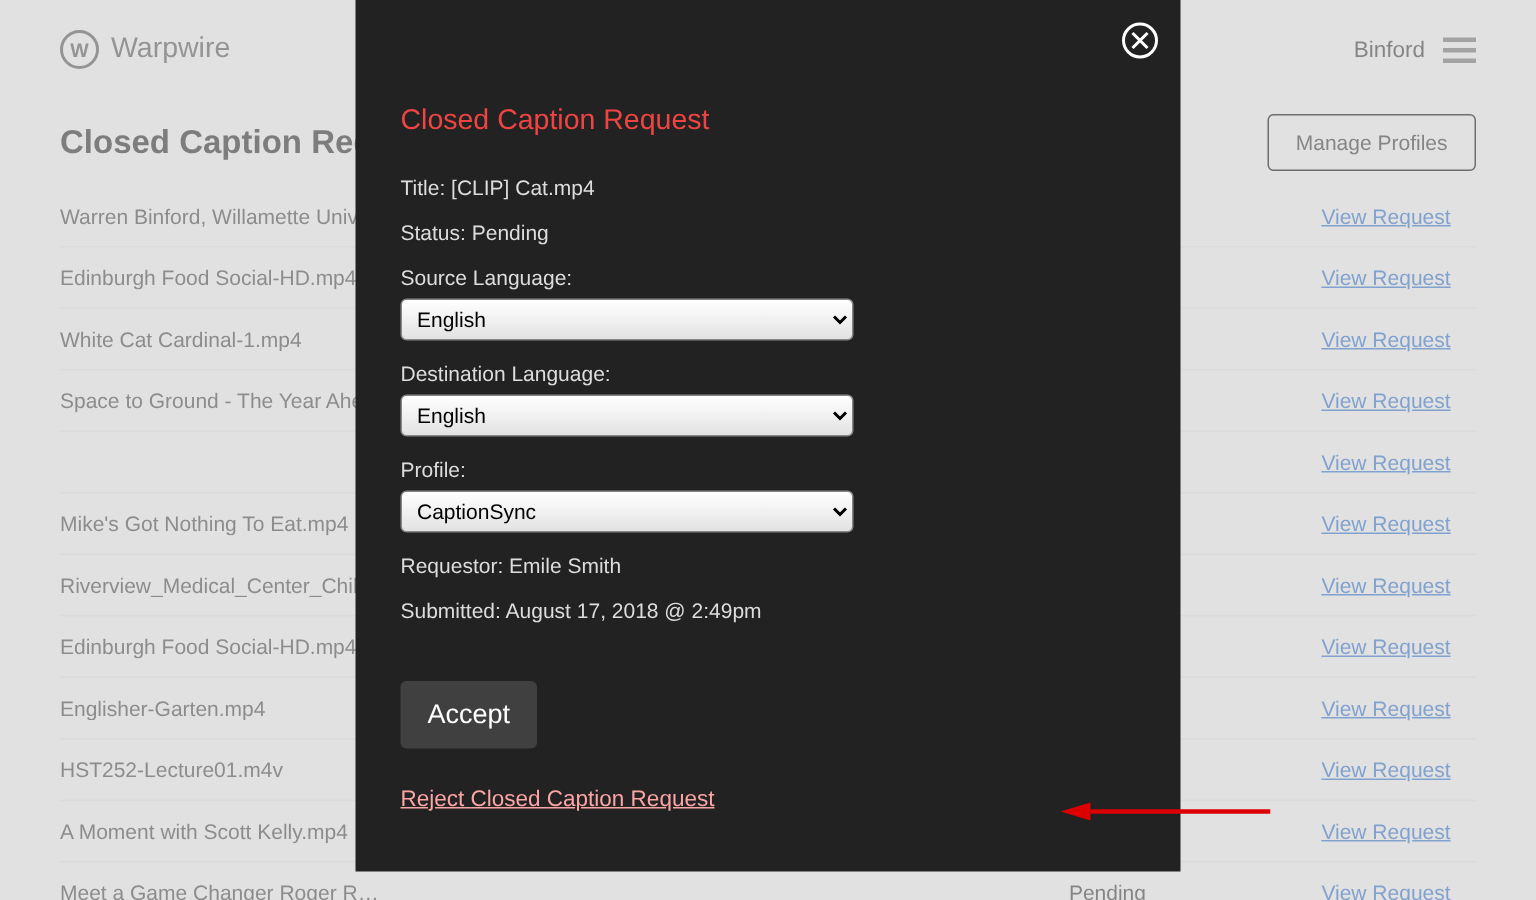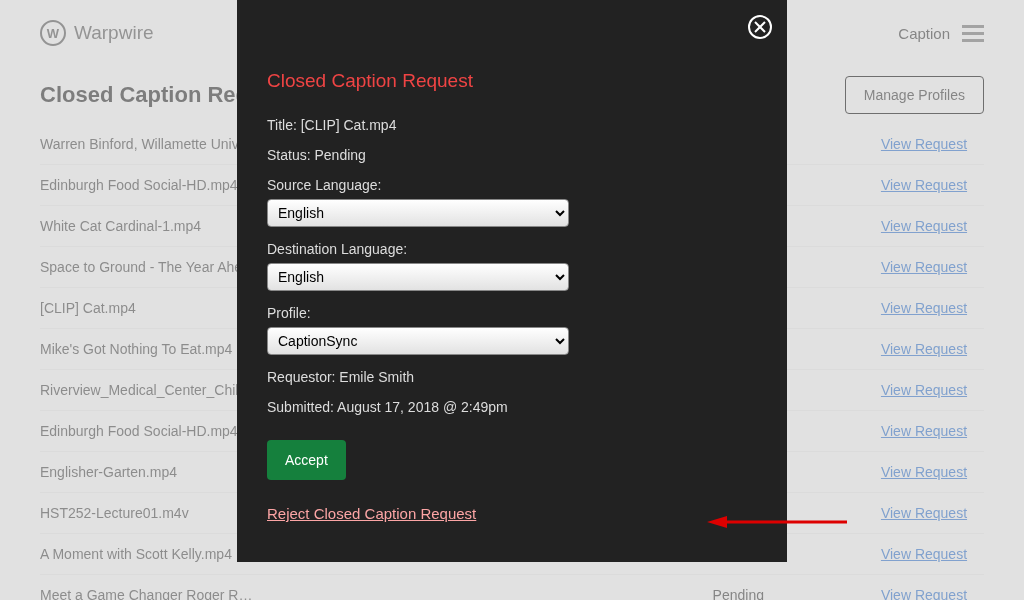--- a/index.html
+++ b/index.html
@@ -130,27 +130,27 @@
   .modal select {
     width: 302px;
     height: 28px;
     font-size: 14px;
     background: linear-gradient(#fff, #e2e2e2);
     border: 1px solid #888;
     border-radius: 4px;
     padding: 2px 6px;
   }
   .accept-btn {
-    background: #15803d;
+    background: #404040;
     color: #fff;
     border: none;
     border-radius: 4px;
     padding: 12px 18px;
-    font-size: 14px;
-    margin-top: 11px;
+    font-size: 18px;
+    margin-top: 25px;
     cursor: pointer;
   }
   .reject-link {
     display: inline-block;
     margin-top: 25px;
     color: #fca5a5;
     text-decoration: underline;
     font-size: 15px;
   }
   .arrow {
@@ -164,21 +164,21 @@
 </style>
 </head>
 <body>
 
 <div class="header">
   <div class="logo">
     <span class="logo-circle">W</span>
     <span>Warpwire</span>
   </div>
   <div class="account">
-    <span>Caption</span>
+    <span>Binford</span>
     <span class="hamburger">
         <span></span>
         <span></span>
         <span></span>
       </span>
   </div>
 </div>
 
 <div class="page-title-row">
   <div class="page-title">Closed Caption Requests</div>
@@ -200,21 +200,20 @@
       <div class="f-title">White Cat Cardinal-1.mp4</div>
       <div class="f-status failed">Failed</div>
       <div class="f-link"><a href="#">View Request</a></div>
     </div>
     <div class="row">
       <div class="f-title">Space to Ground - The Year Ahe…</div>
       <div class="f-status failed">Failed</div>
       <div class="f-link"><a href="#">View Request</a></div>
     </div>
     <div class="row">
-      <div class="f-title">[CLIP] Cat.mp4</div>
       <div class="f-status ">Pending</div>
       <div class="f-link"><a href="#">View Request</a></div>
     </div>
     <div class="row">
       <div class="f-title">Mike's Got Nothing To Eat.mp4</div>
       <div class="f-status ">Pending</div>
       <div class="f-link"><a href="#">View Request</a></div>
     </div>
     <div class="row">
       <div class="f-title">Riverview_Medical_Center_Chil…</div>

